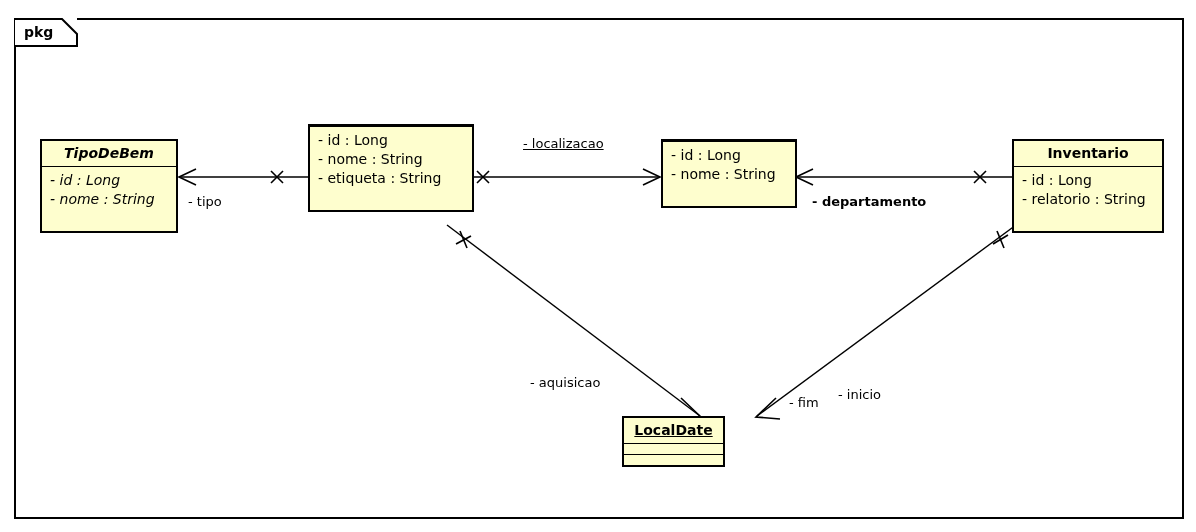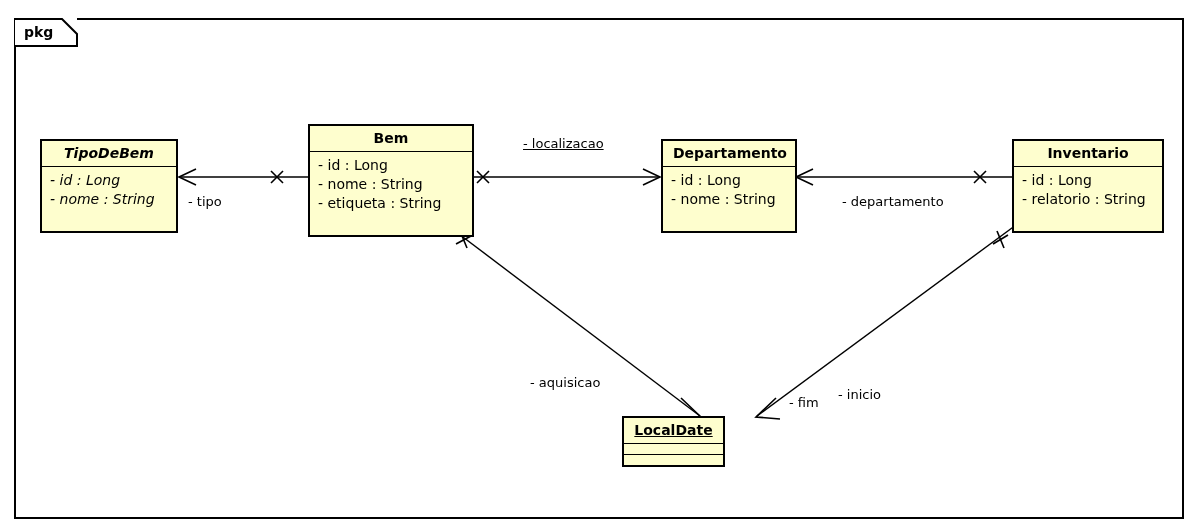--- a/index.html
+++ b/index.html
@@ -151,49 +151,47 @@
         <line x1="993" y1="244" x2="1008" y2="235"></line>
         <line x1="997" y1="231" x2="1004" y2="248"></line>
       </g>
     </g>
   </svg>
 
   <div class="edge-label" style="left:188px; top:194px;">- tipo</div>
 
   <div class="edge-label" style="left:523px; top:136px;text-decoration:underline;">- localizacao</div>
 
-  <div class="edge-label" style="left:842px; top:194px;">- departamento</div>
+  <div class="edge-label" style="left:812px; top:194px;font-weight:bold;">- departamento</div>
 
   <div class="edge-label" style="left:530px; top:375px;">- aquisicao</div>
 
   <div class="edge-label" style="left:838px; top:387px;">- inicio</div>
 
   <div class="edge-label" style="left:789px; top:395px;">- fim</div>
 
   <div class="cls" style="left:40px; top:139px; width:138px;font-style:italic;">
     <div class="cls-name">TipoDeBem</div>
     <div class="cls-sep"></div>
     <div class="cls-attrs">
       <div class="cls-attr">- id : Long</div>
       <div class="cls-attr">- nome : String</div>
     </div>
   </div>
 
   <div class="cls" style="left:308px; top:124px; width:166px;">
-    <div class="cls-name">Bem</div>
     <div class="cls-sep"></div>
     <div class="cls-attrs">
       <div class="cls-attr">- id : Long</div>
       <div class="cls-attr">- nome : String</div>
       <div class="cls-attr">- etiqueta : String</div>
     </div>
   </div>
 
   <div class="cls" style="left:661px; top:139px; width:136px;">
-    <div class="cls-name">Departamento</div>
     <div class="cls-sep"></div>
     <div class="cls-attrs">
       <div class="cls-attr">- id : Long</div>
       <div class="cls-attr">- nome : String</div>
     </div>
   </div>
 
   <div class="cls" style="left:1012px; top:139px; width:152px;">
     <div class="cls-name">Inventario</div>
     <div class="cls-sep"></div>

